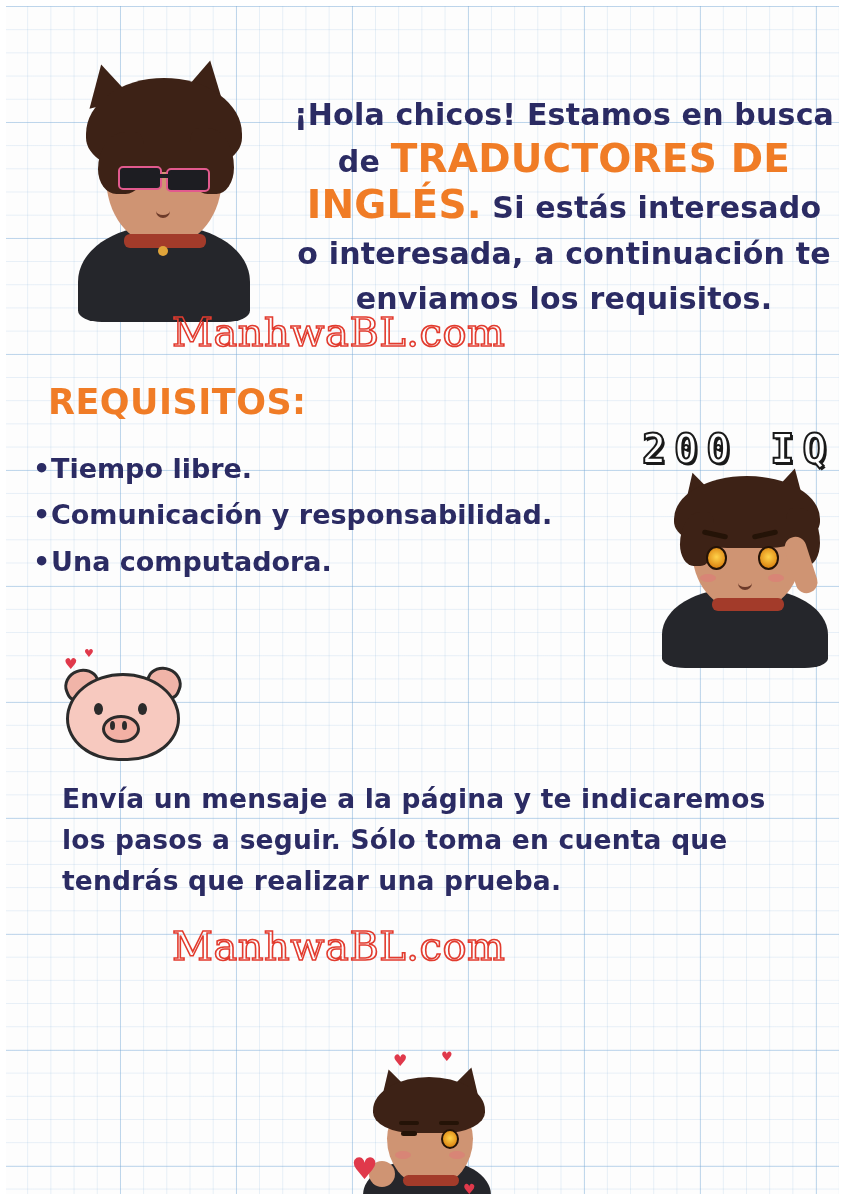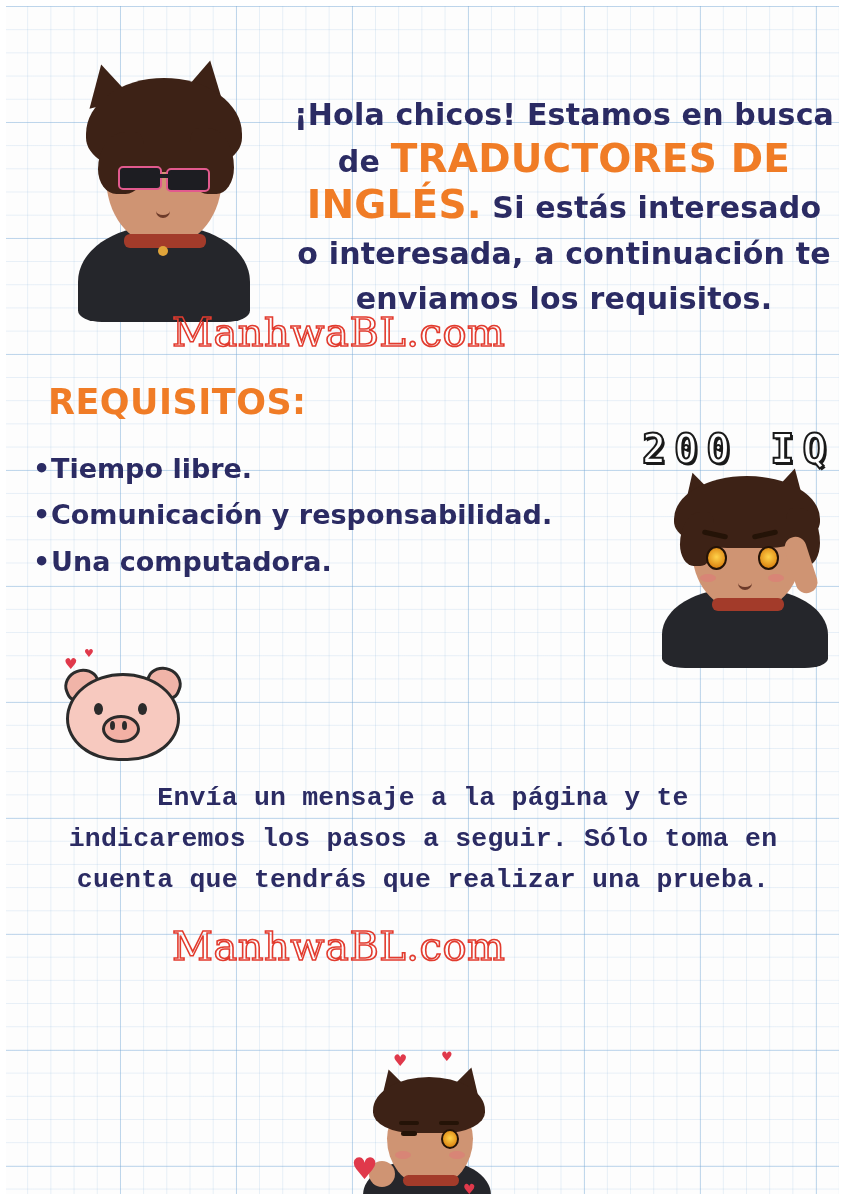--- a/index.html
+++ b/index.html
@@ -231,24 +231,23 @@
     color: #f07c26;
     font-weight: 800;
   }
   .apply-text {
     position: absolute;
     left: 62px;
     top: 778px;
     width: 722px;
     font-size: 26.5px;
     line-height: 1.55;
-    text-align: center;
+    text-align: left;
     color: #2b2b63;
     font-weight: 600;
-    font-family: Liberation Mono, monospace;
   }
 
   .heading-wait {
     position: absolute;
     left: 0;
     top: 996px;
     width: 845px;
     text-align: center;
     font-size: 30px;
     letter-spacing: 0.5px;

